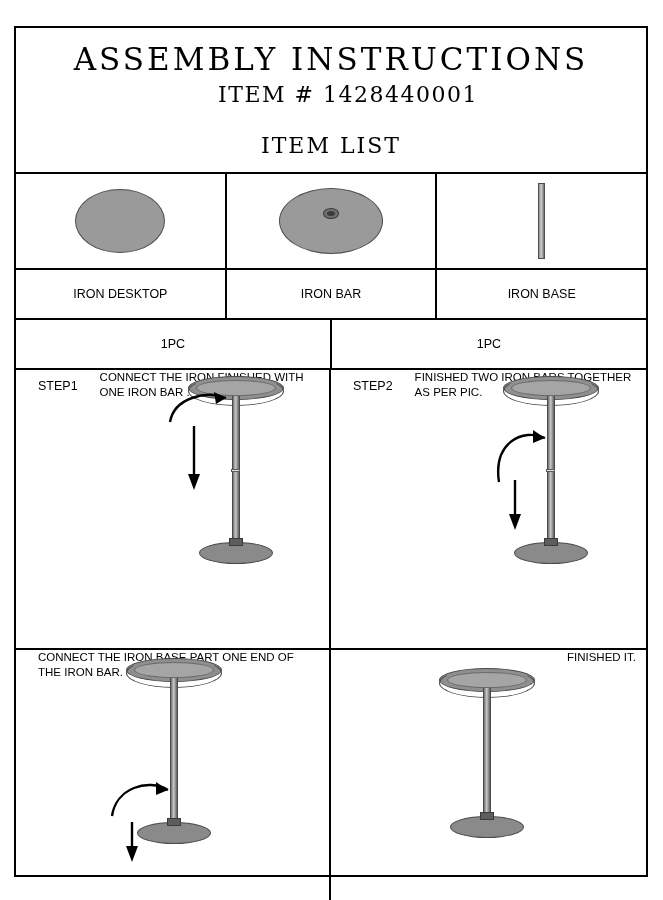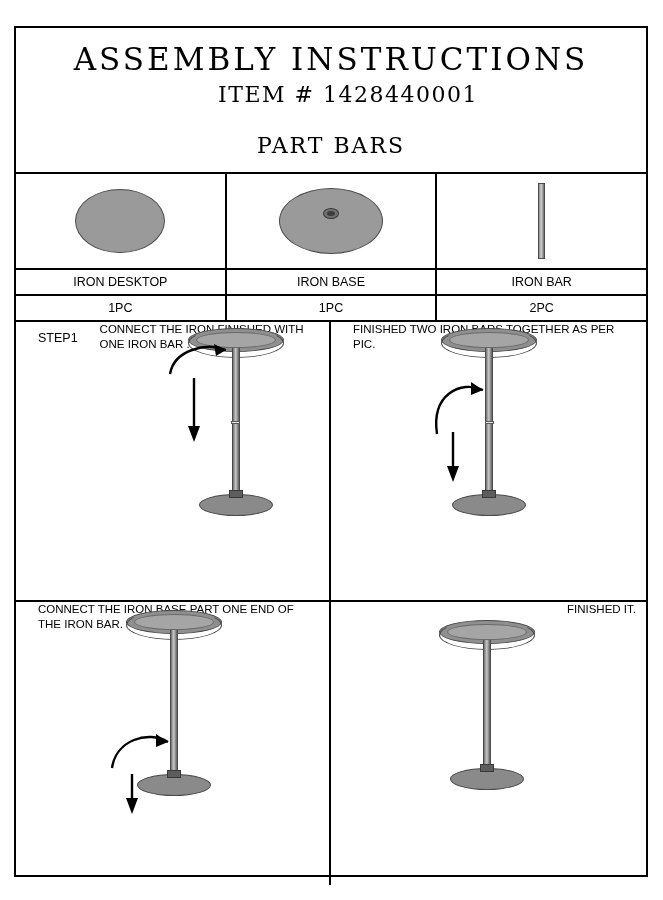--- a/index.html
+++ b/index.html
@@ -68,21 +68,21 @@
   .parts-cell:last-child { border-right: none; }
   .parts-img {
     height: 94px;
     display: flex;
     align-items: center;
     justify-content: center;
   }
   .parts-name, .parts-qty {
     text-align: center;
     font-size: 12.5px;
-    padding: 5px 0;
+    padding: 17px 0;
   }
   .parts-namerow { border-bottom: 2px solid #000; }
 
   
   .disk-top {
     width: 88px; height: 62px;
     border-radius: 50%;
     background: #9a9a9a;
     border: 1.5px solid #4d4d4d;
   }
@@ -215,21 +215,21 @@
   .arrow-svg { position: absolute; overflow: visible; }
 </style>
 </head>
 <body>
 
 <div class="page">
 
   <div class="header">
     <div class="title-main">ASSEMBLY INSTRUCTIONS</div>
     <div class="title-sub">ITEM # 1428440001</div>
-    <div class="title-partlist">PART BARS</div>
+    <div class="title-partlist">ITEM LIST</div>
   </div>
 
   <div class="parts-row">
     <div class="parts-cell">
       <div class="parts-img">
         <div class="disk-top"></div>
       </div>
     </div>
     <div class="parts-cell">
       <div class="parts-img">
@@ -245,36 +245,33 @@
         <div class="bar-shape"></div>
       </div>
     </div>
   </div>
 
   <div class="parts-row parts-namerow">
     <div class="parts-cell">
       <div class="parts-name">IRON DESKTOP</div>
     </div>
     <div class="parts-cell">
+      <div class="parts-name">IRON BAR</div>
+    </div>
+    <div class="parts-cell">
       <div class="parts-name">IRON BASE</div>
     </div>
-    <div class="parts-cell">
-      <div class="parts-name">IRON BAR</div>
-    </div>
   </div>
 
   <div class="parts-row">
     <div class="parts-cell">
       <div class="parts-qty">1PC</div>
     </div>
     <div class="parts-cell">
       <div class="parts-qty">1PC</div>
-    </div>
-    <div class="parts-cell">
-      <div class="parts-qty">2PC</div>
     </div>
   </div>
 
   <div class="steps">
 
     <div class="step step-1">
       <div class="step-label">STEP1</div>
       <div class="step-art">
         <div class="art">
           <div class="tbl-top" style="left:110px; top:6px;"></div>
@@ -290,20 +287,21 @@
             <polygon points="148,28 136,22 138,34" fill="#000"></polygon>
             <path d="M116,56 L116,110" fill="none" stroke="#000" stroke-width="2.4"></path>
             <polygon points="116,120 110,104 122,104" fill="#000"></polygon>
           </svg>
         </div>
       </div>
       <div class="step-caption">CONNECT THE IRON FINISHED WITH ONE IRON BAR .</div>
     </div>
 
     <div class="step step-2">
+      <div class="step-label">STEP2</div>
       <div class="step-art">
         <div class="art">
           <div class="tbl-top" style="left:110px; top:6px;"></div>
           <div class="tbl-top-inner" style="left:118px; top:10px;"></div>
           <div class="tbl-rim" style="left:110px; top:6px;"></div>
           <div class="tbl-pole" style="left:154px; top:26px; height:74px;"></div>
           <div class="pole-joint" style="left:153.5px; top:99px;"></div>
           <div class="tbl-pole" style="left:154px; top:102px; height:78px;"></div>
           <div class="tbl-base" style="left:121px; top:172px;"></div>
           <div class="tbl-base-hub" style="left:151px; top:168px;"></div>

